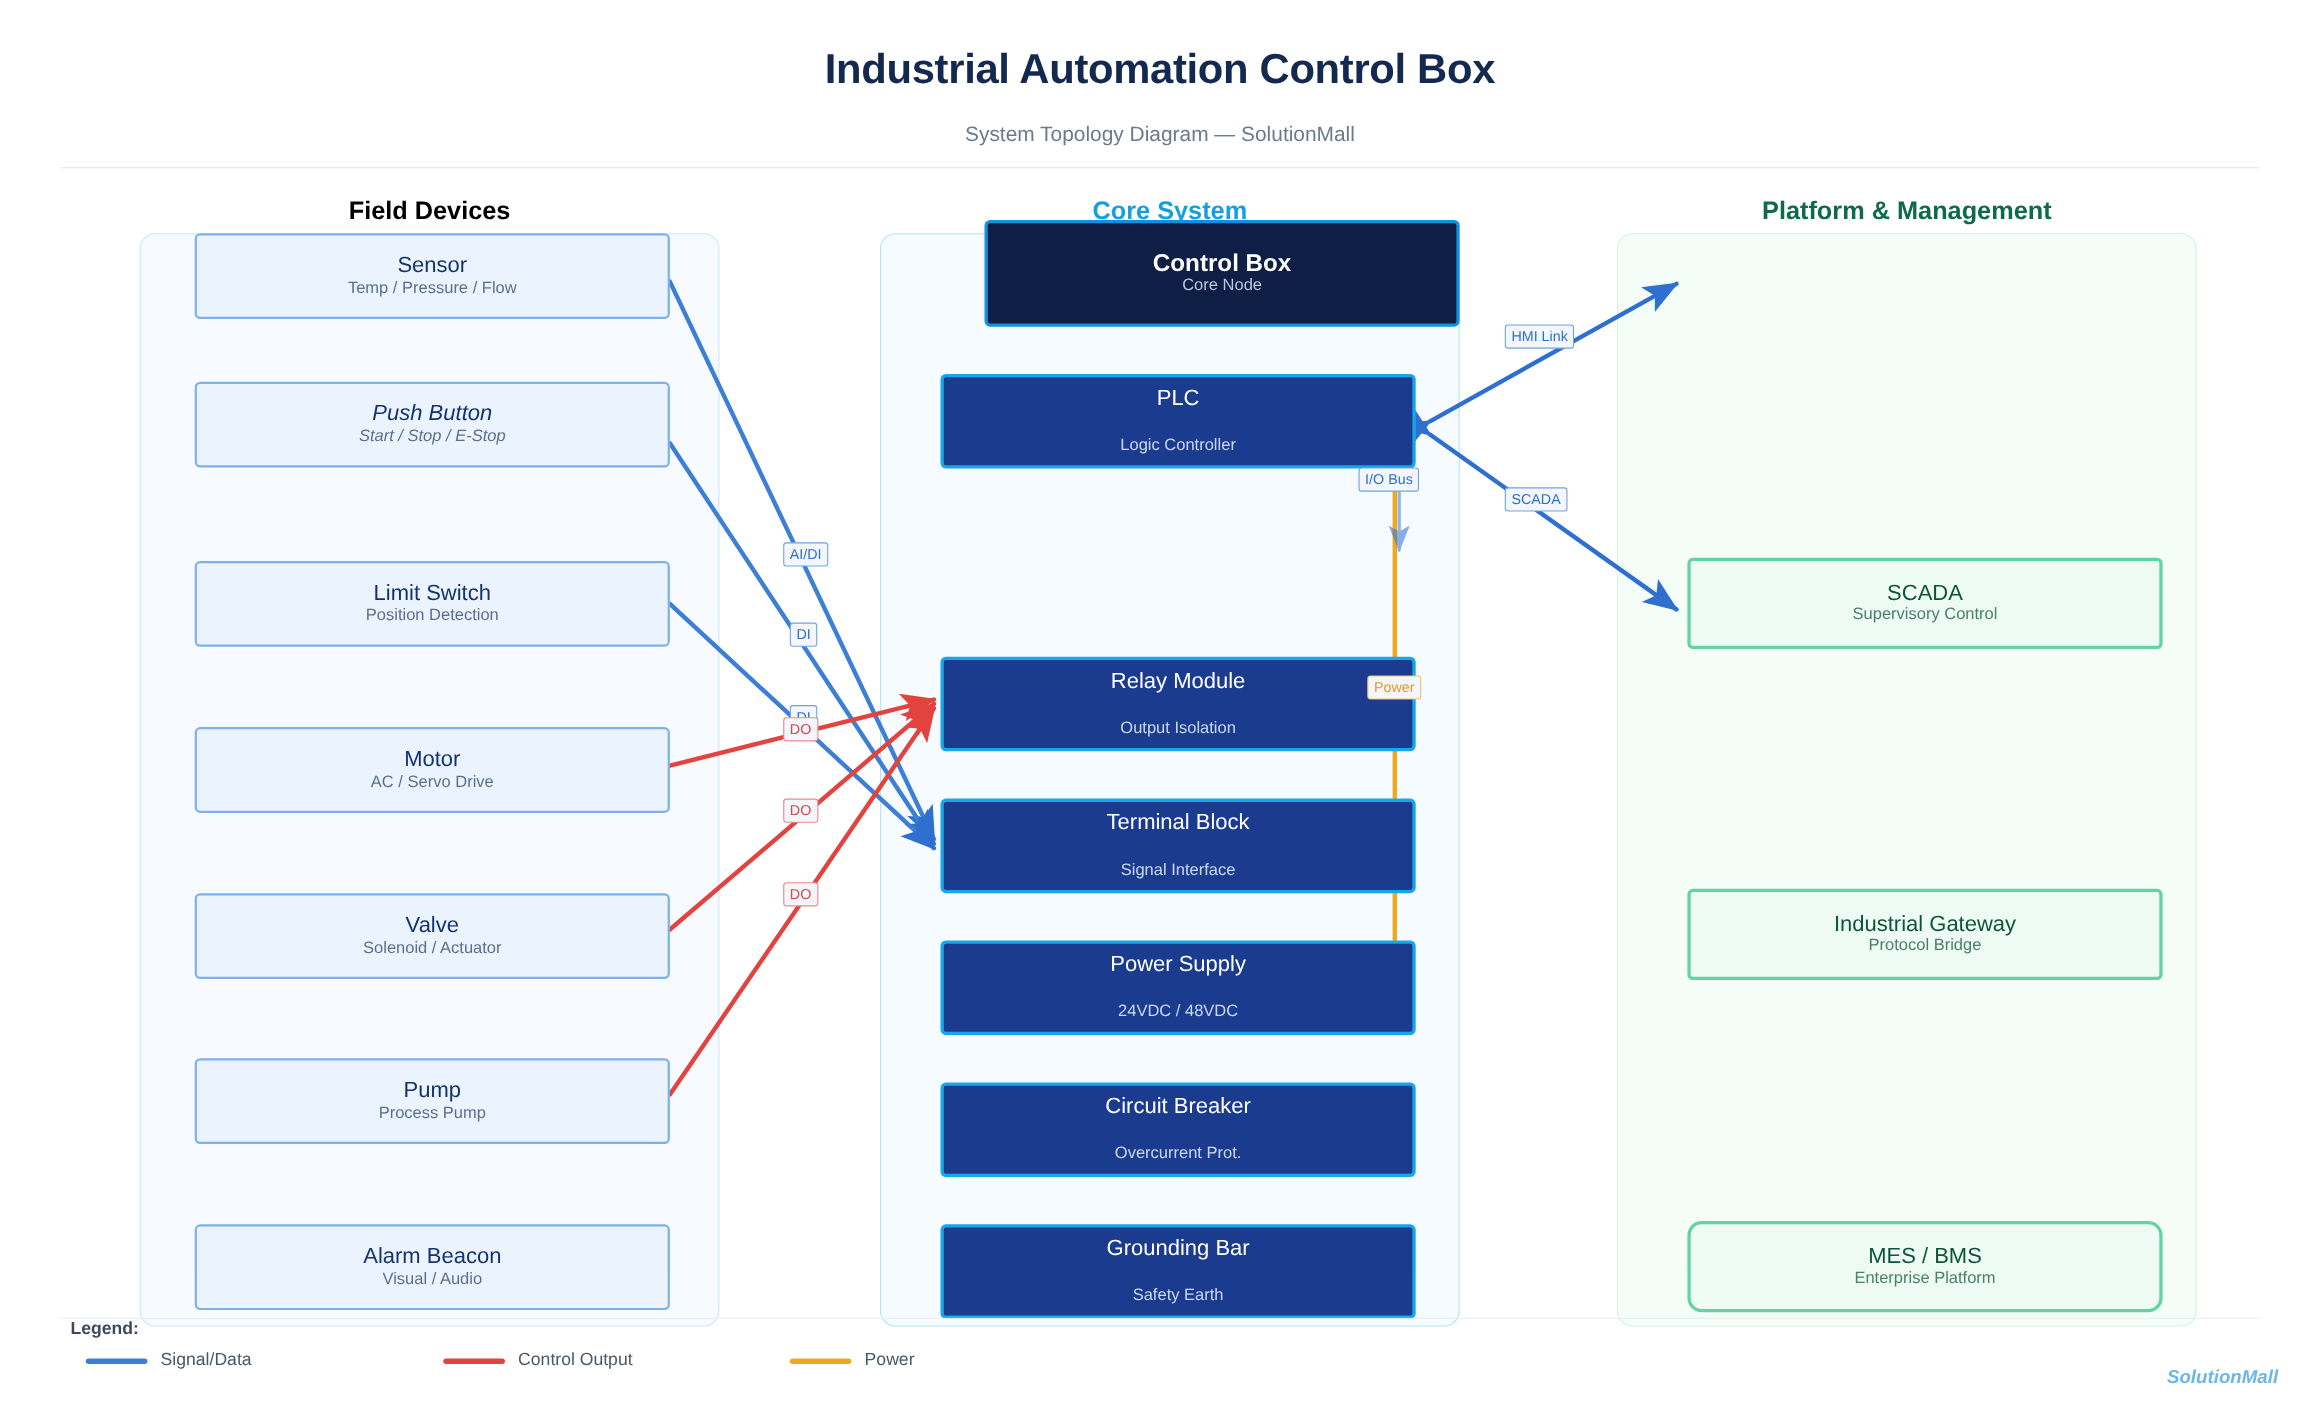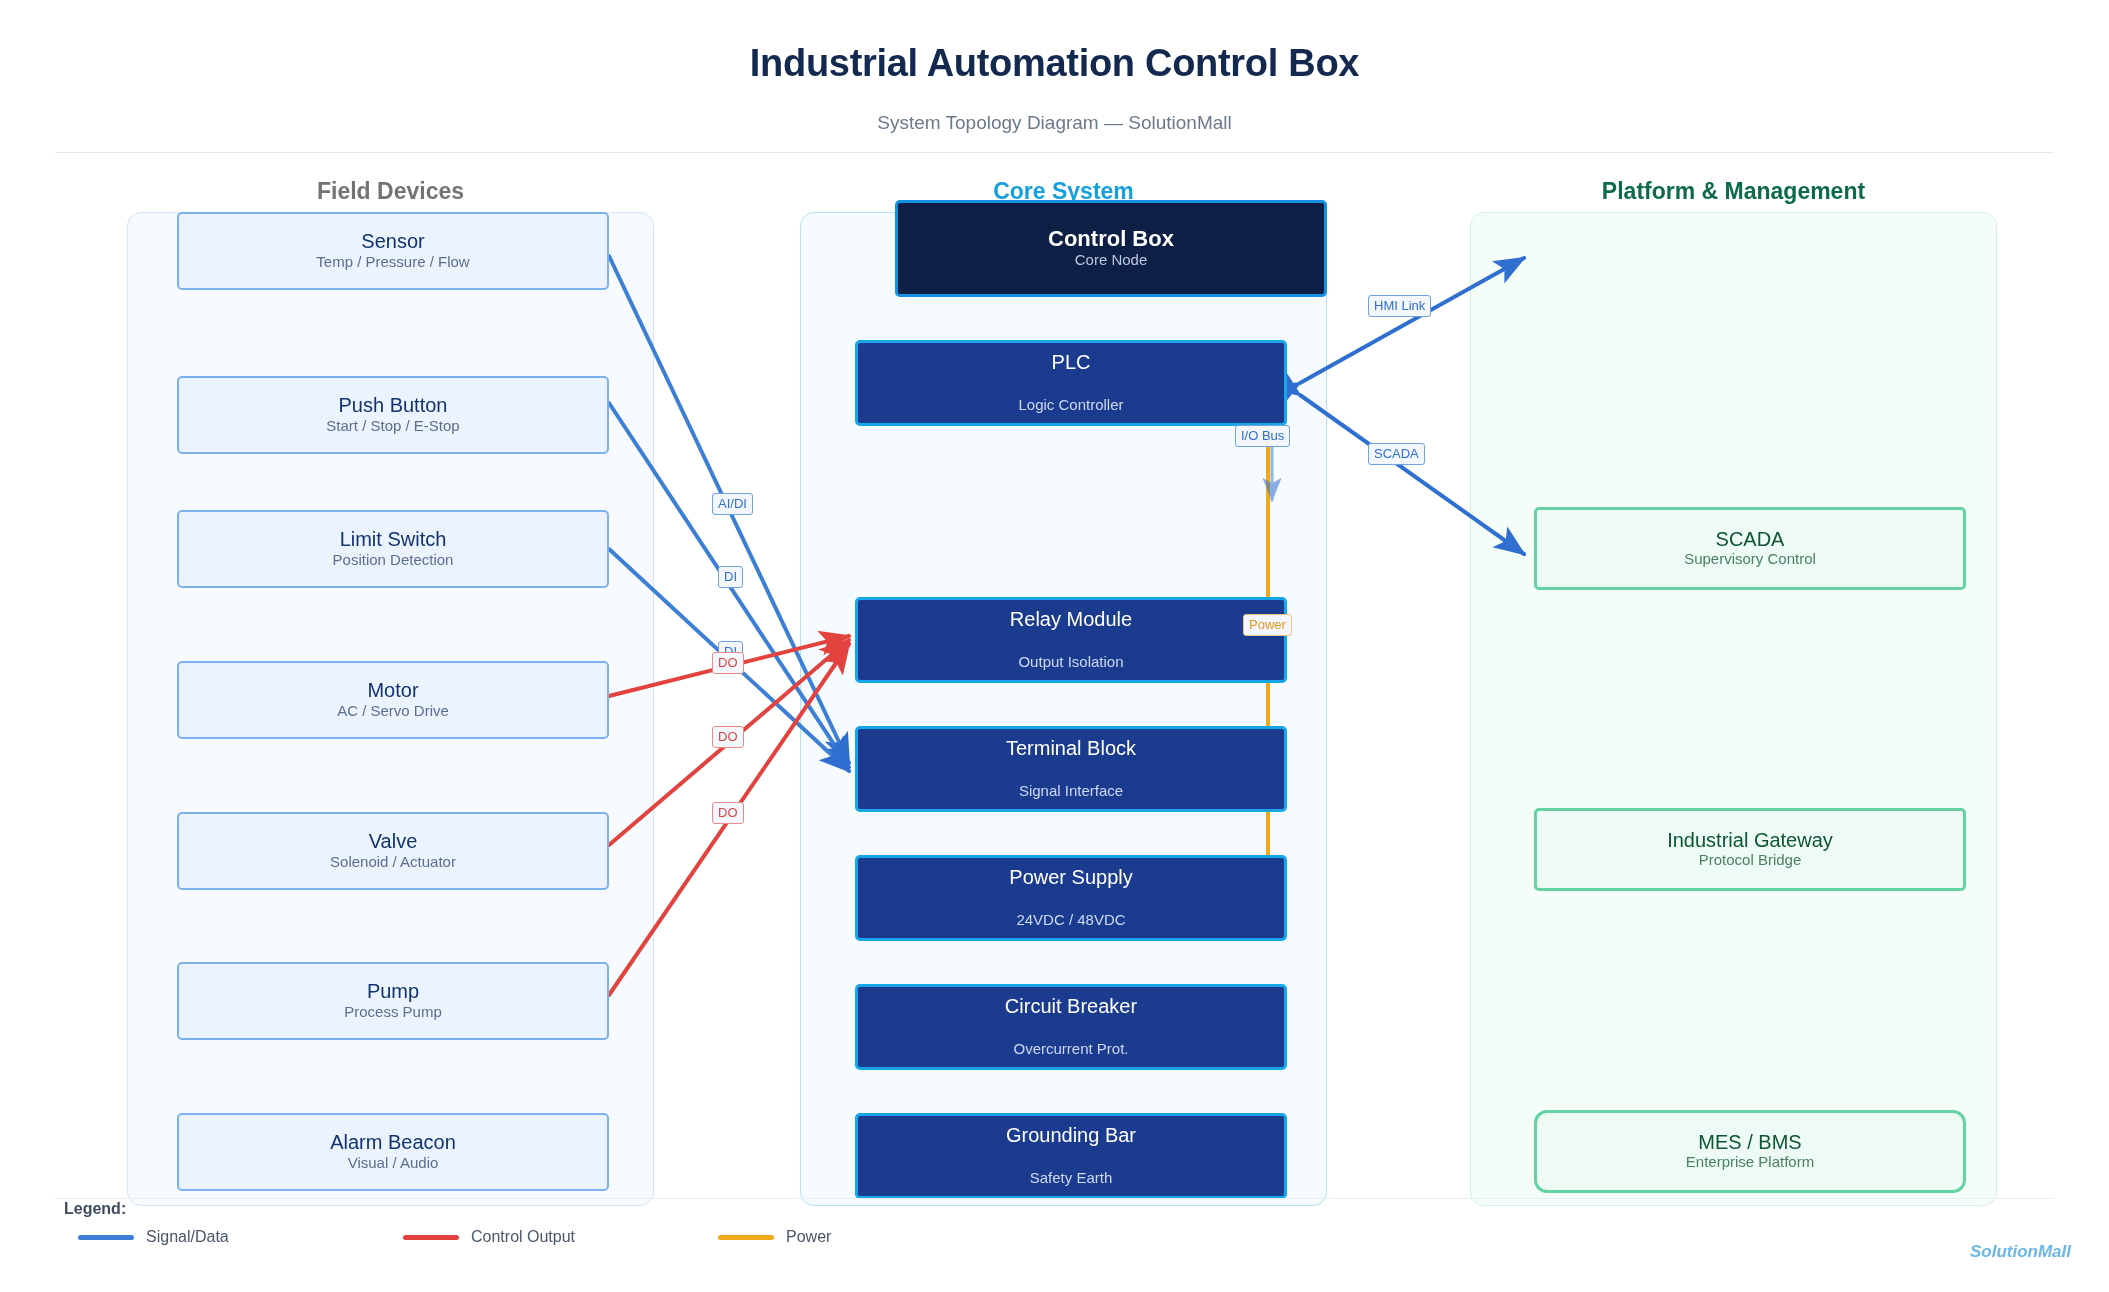--- a/index.html
+++ b/index.html
@@ -26,21 +26,21 @@
   .header-rule {
     position: absolute; left: 55px; top: 152px; width: 1999px; height: 1px;
     background: #e3e8ef;
   }
 
   
   .col-title {
     position: absolute; text-align: center;
     font-size: 23px; font-weight: bold;
   }
-  .col-title.field   { left: 127px;  top: 178px; width: 527px; color: #737373; }
+  .col-title.field   { left: 127px;  top: 178px; width: 527px; color: #000000; }
   .col-title.core    { left: 800px;  top: 178px; width: 527px; color: #14a0df; }
   .col-title.platform{ left: 1470px; top: 178px; width: 527px; color: #0d6b47; }
 
   
   .panel {
     position: absolute; border-radius: 14px;
   }
   .panel.field {
     left: 127px; top: 212px; width: 527px; height: 994px;
     background: #f7fbff; border: 1.5px solid #cfe3fa;
@@ -187,21 +187,21 @@
       <path d="M1300,383 L1524,258" stroke="#2f6fd0" stroke-width="4" marker-start="url(#arrSig)" marker-end="url(#arrSig)"></path>
 
       <path d="M1300,395 L1524,554" stroke="#2f6fd0" stroke-width="4" marker-start="url(#arrSig)" marker-end="url(#arrSig)"></path>
     </g>
   </svg>
 
   <div class="node field" style="top:212px;height:78px;">
     <div class="n-title">Sensor</div>
     <div class="n-sub">Temp / Pressure / Flow</div>
   </div>
-  <div class="node field" style="top:376px;height:78px;">
+  <div class="node field" style="top:347px;height:78px;font-style:italic;">
     <div class="n-title">Push Button</div>
     <div class="n-sub">Start / Stop / E-Stop</div>
   </div>
   <div class="node field" style="top:510px;height:78px;">
     <div class="n-title">Limit Switch</div>
     <div class="n-sub">Position Detection</div>
   </div>
   <div class="node field" style="top:661px;height:78px;">
     <div class="n-title">Motor</div>
     <div class="n-sub">AC / Servo Drive</div>

